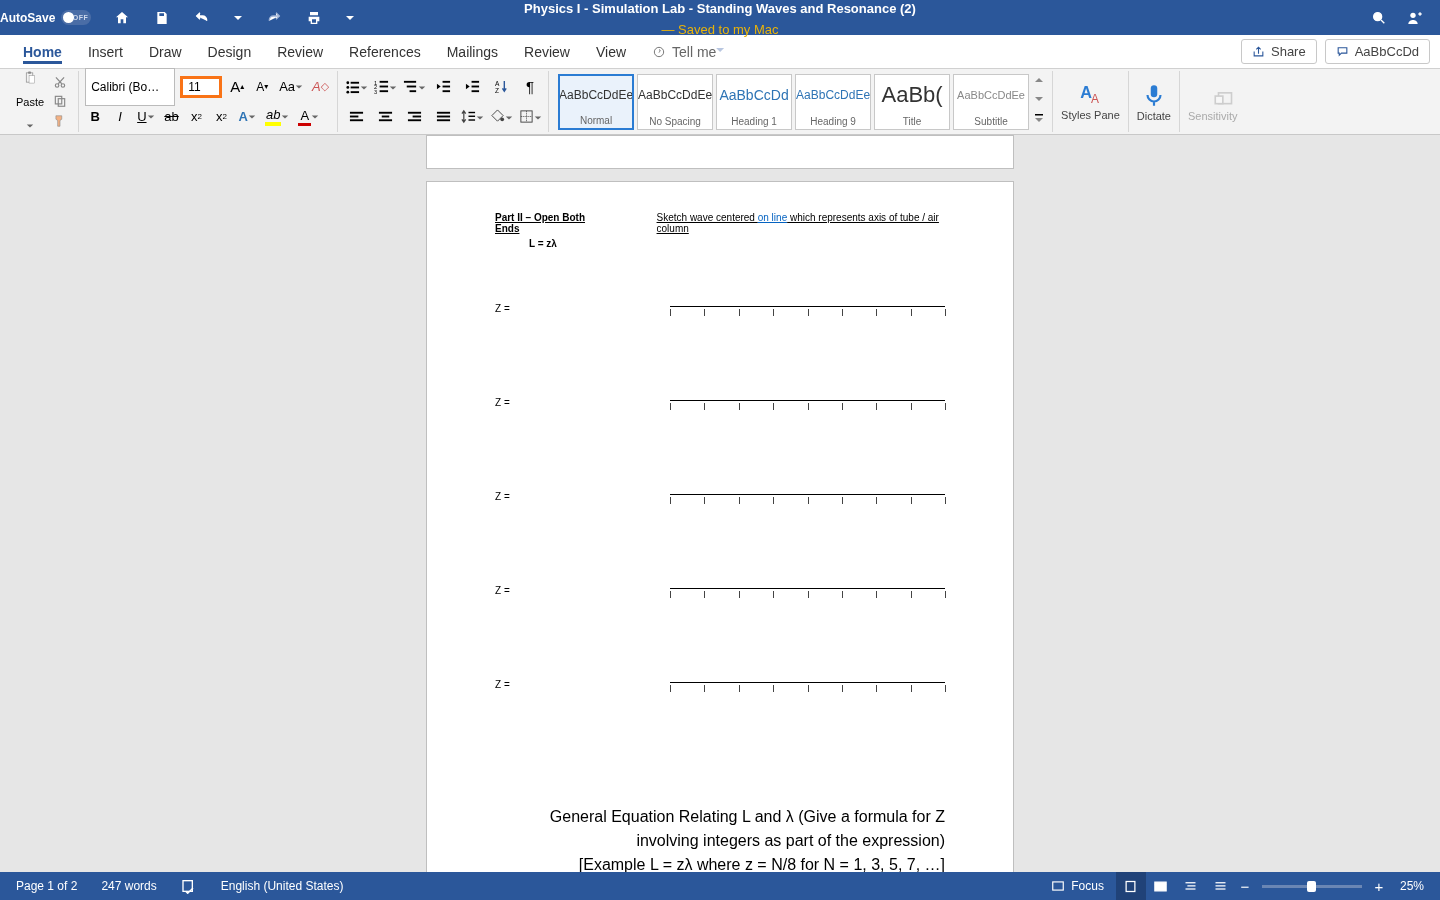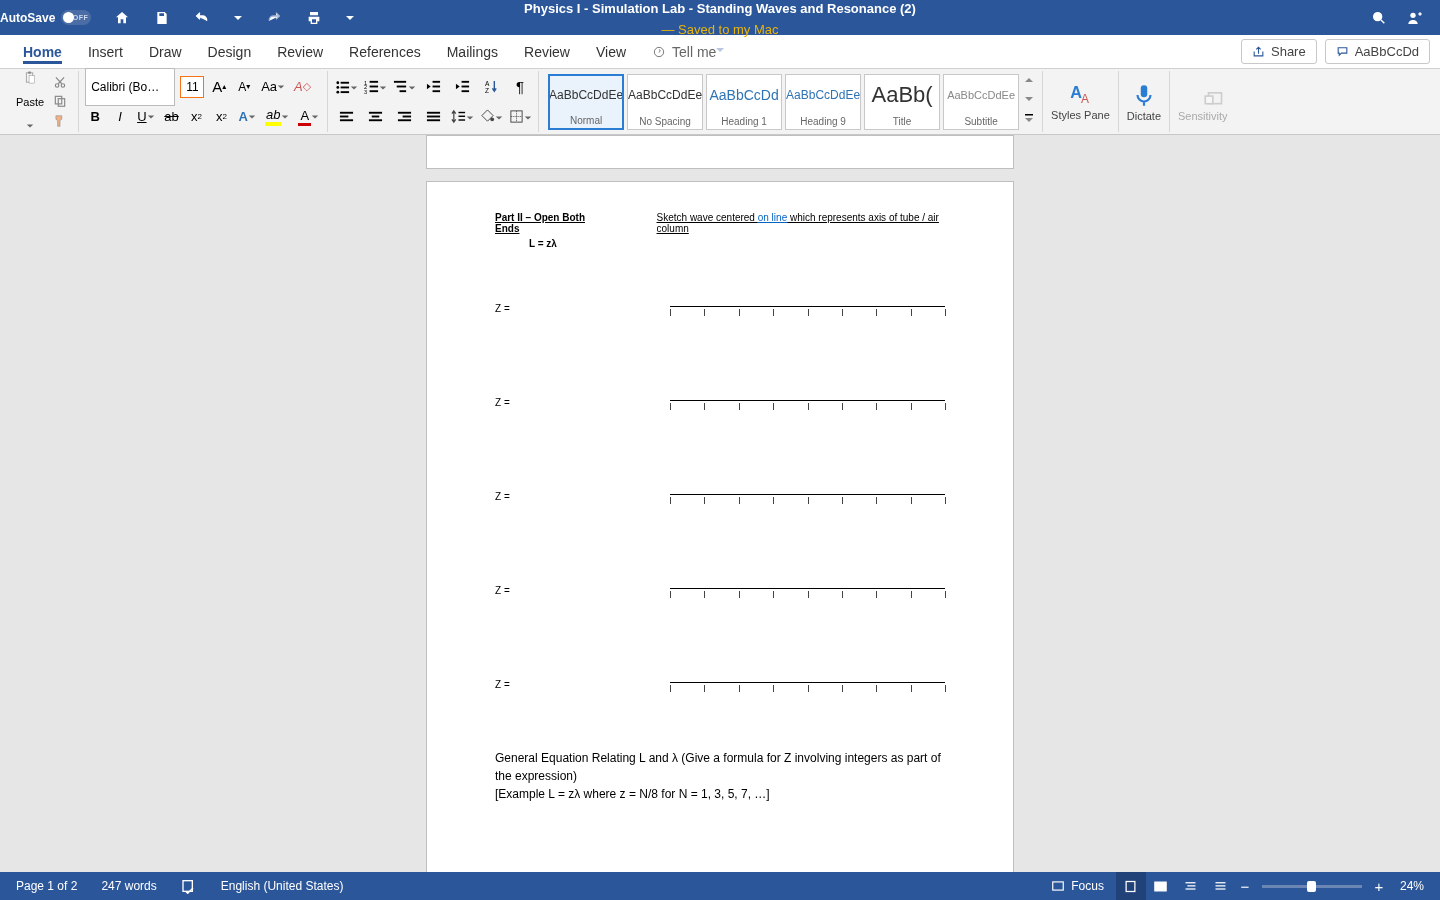--- a/index.html
+++ b/index.html
@@ -37,21 +37,21 @@
 .row { display:flex; align-items:center; gap:5px; height:30px; }
 .sbtn { width:24px; height:24px; display:flex; align-items:center; justify-content:center; border-radius:3px; cursor:pointer; }
 .sbtn svg { width:15px; height:15px; }
 .paste-col { display:flex; flex-direction:column; align-items:center; justify-content:center; gap:12px; padding:0 4px; cursor:pointer; }
 .paste-col svg { width:26px; height:28px; }
 .paste-col span { font-size:11px; }
 .clip-side { display:flex; flex-direction:column; gap:3px; padding:3px 2px; }
 .clip-side .sbtn { width:20px; height:18px; }
 .clip-side .sbtn svg { width:14px; height:14px; }
 .font-combo { width:90px; height:16px; border:1px solid #bbb; background:#fff; font-size:12px; padding:18px 5px; }
-.size-combo { width:24px; height:22px; border:1px solid #f97316; background:#fff; font-size:12px; padding:0 5px; }
+.size-combo { width:42px; height:22px; border:3px solid #f97316; background:#fff; font-size:12px; padding:0 5px; }
 .drop { width:8px; display:inline-block; }
 .drop svg { width:8px; height:8px; }
 .txt-btn { min-width:20px; height:22px; display:flex; align-items:center; justify-content:center; font-size:13px; cursor:pointer; padding:0 2px; }
 
 .styles-gallery { display:flex; gap:3px; align-items:center; padding:3px; }
 .style-tile { width:76px; height:56px; border:1px solid #c8c8c8; background:#fff; display:flex; flex-direction:column; align-items:center; justify-content:center; cursor:pointer; font-size:10px; overflow:hidden; }
 .style-tile.sel { border:2px solid #2b7cd3; background:#eaf2fb; }
 .style-tile .preview { font-size:12px; color:#333; flex:1; display:flex; align-items:center; }
 .style-tile .lbl { font-size:10px; color:#666; padding-bottom:2px; }
 .gal-more { width:14px; display:flex; flex-direction:column; justify-content:space-between; height:56px; padding:2px 0; }
@@ -69,21 +69,21 @@
 .hdr-left { font-weight:700; text-decoration:underline; }
 .hdr-sub { font-weight:700; margin-left:34px; margin-top:4px; }
 .hdr-right { margin-left: 55px; text-decoration: underline; }
 .hdr-right .ul { text-decoration:underline; color:#0563c1; }
 .zrow { display:flex; align-items:flex-start; margin-top: 78px; }
 .zrow:first-of-type { margin-top: 54px; }
 .zlabel { width:175px; font-size:10px; }
 .axis { flex:1; position:relative; height:16px; }
 .axis .line { border-top:1px solid #000; position:absolute; top:3px; left:0; right:0; }
 .axis .tick { position:absolute; top:6px; width:1px; height:7px; border-left:1px solid #444; }
-.genrow { margin-top:54px; font-size:12px; line-height:1.5; }
+.genrow { margin-top:110px; font-size:16px; line-height:1.5;text-align:right; }
 
 
 .statusbar { position:absolute; bottom:0; left:0; right:0; height:28px; background:#2b579a; color:#fff; display:flex; align-items:center; font-size:12px; padding:0 4px; }
 .statusbar .sitem { padding:0 12px; display:flex; align-items:center; gap:6px; cursor:pointer; }
 .statusbar .spacer { flex:1; }
 .view-btn { width:30px; height:28px; display:flex; align-items:center; justify-content:center; cursor:pointer; }
 .view-btn.active { background:#204278; }
 .view-btn svg { width:15px; height:15px; fill:#fff; }
 .zoom-slider { width:100px; height:3px; background:#6a86b4; position:relative; margin:0 8px; }
 .zoom-slider .thumb { position:absolute; top:-4px; left:45%; width:9px; height:11px; background:#fff; border-radius:2px; }
@@ -616,14 +616,14 @@
         <rect x="4" y="5" width="16" height="2"></rect>
         <rect x="4" y="10" width="16" height="2"></rect>
         <rect x="4" y="15" width="16" height="2"></rect>
       </svg>
     </div>
   <div class="zminus">−</div>
   <div class="zoom-slider">
       <div class="thumb"></div>
     </div>
   <div class="zplus">+</div>
-  <div class="sitem">24%</div>
+  <div class="sitem">25%</div>
 </div>
 
 </body></html>

